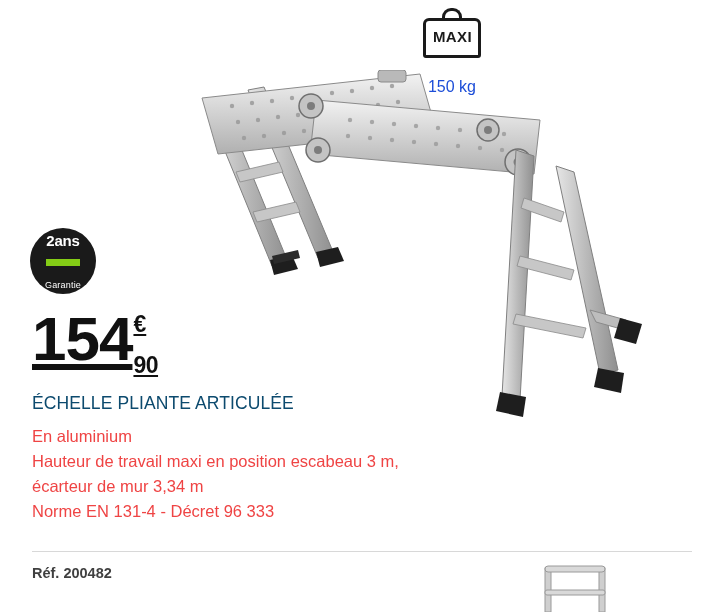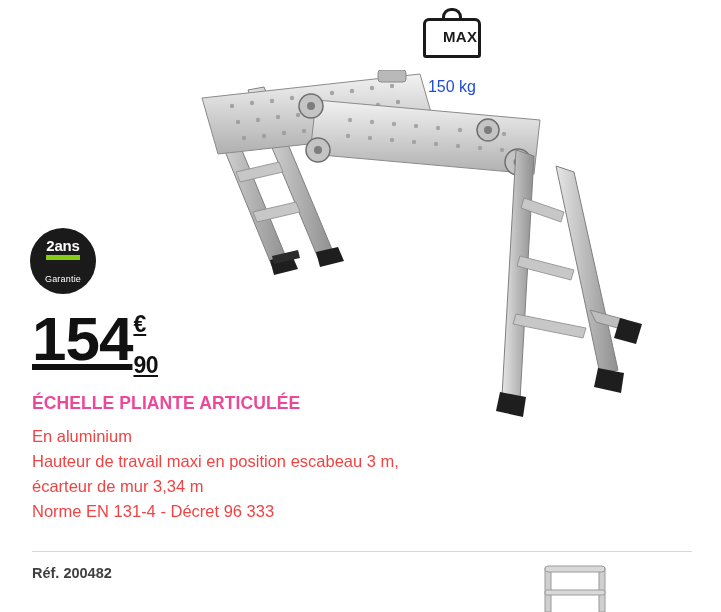--- a/index.html
+++ b/index.html
@@ -47,21 +47,21 @@
     width: 20px; height: 14px;
     border: 3px solid #1a1a1a;
     border-bottom: none;
     border-radius: 9px 9px 0 0;
     background: transparent;
   }
   .weight-label {
     position: absolute;
     left: 0; top: 20px;
     width: 59px;
-    text-align: right;
+    text-align: center;
     font-size: 15px;
     font-weight: bold;
     letter-spacing: .4px;
     color: #1a1a1a;
   }
   .weight-value {
     margin-top: 20px;
     font-size: 16px;
     color: #1d4ed8;
   }
@@ -87,22 +87,22 @@
     color: #ffffff;
     display: flex;
     flex-direction: column;
     align-items: center;
     justify-content: center;
     line-height: 1;
   }
   .seal-top {
     font-size: 15px;
     font-weight: bold;
-    border-bottom: 5px solid #84cc16;
-    padding-bottom: 2px;
+    border-bottom: 7px solid #84cc16;
+    padding-bottom: 11px;
     letter-spacing: -0.2px;
   }
   .seal-bottom {
     font-size: 9px;
     margin-top: 15px;
     letter-spacing: .2px;
   }
 
   
   .price {
@@ -138,22 +138,22 @@
     margin-top: 18px;
     letter-spacing: -0.5px;
   }
 
   
   .product-title {
     position: absolute;
     left: 32px;
     top: 393px;
     font-size: 17.5px;
-    font-weight: bold;
-    color: #ec4899;
+    font-weight: normal;
+    color: #0c4a6e;
     letter-spacing: .1px;
   }
   .desc {
     position: absolute;
     left: 32px;
     top: 424px;
     width: 560px;
     font-size: 16.5px;
     line-height: 25px;
     color: #ef4444;

